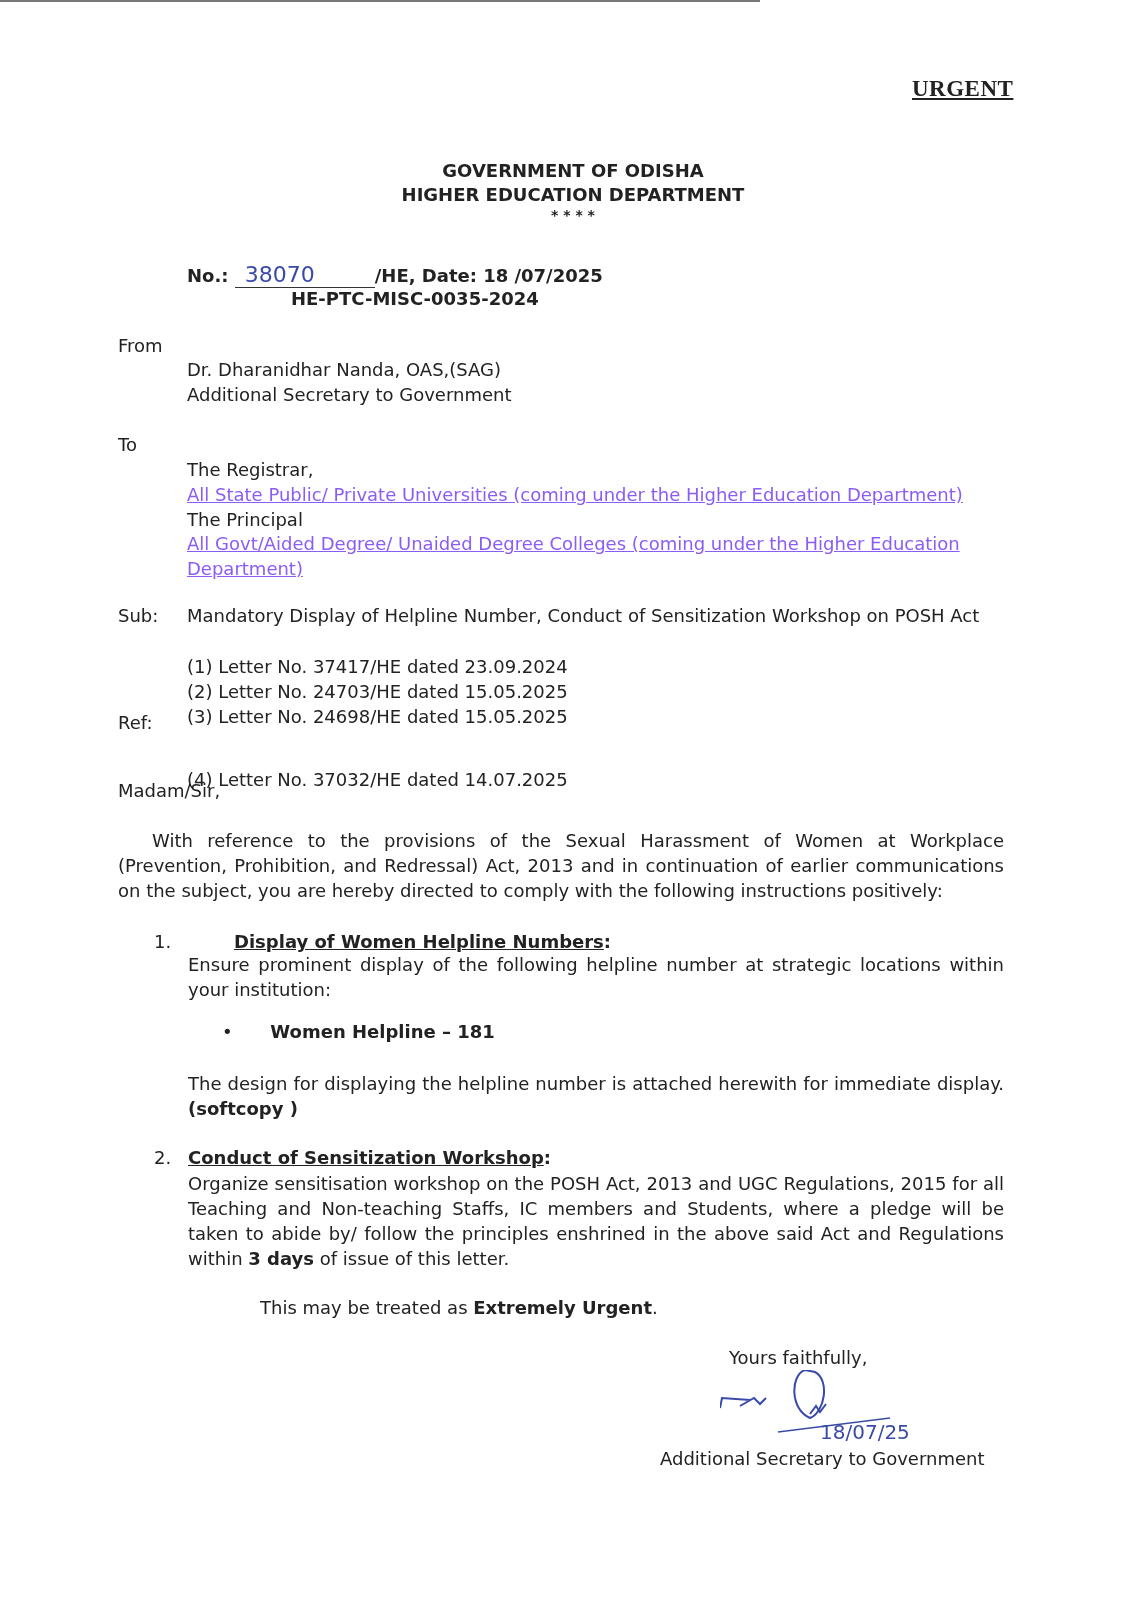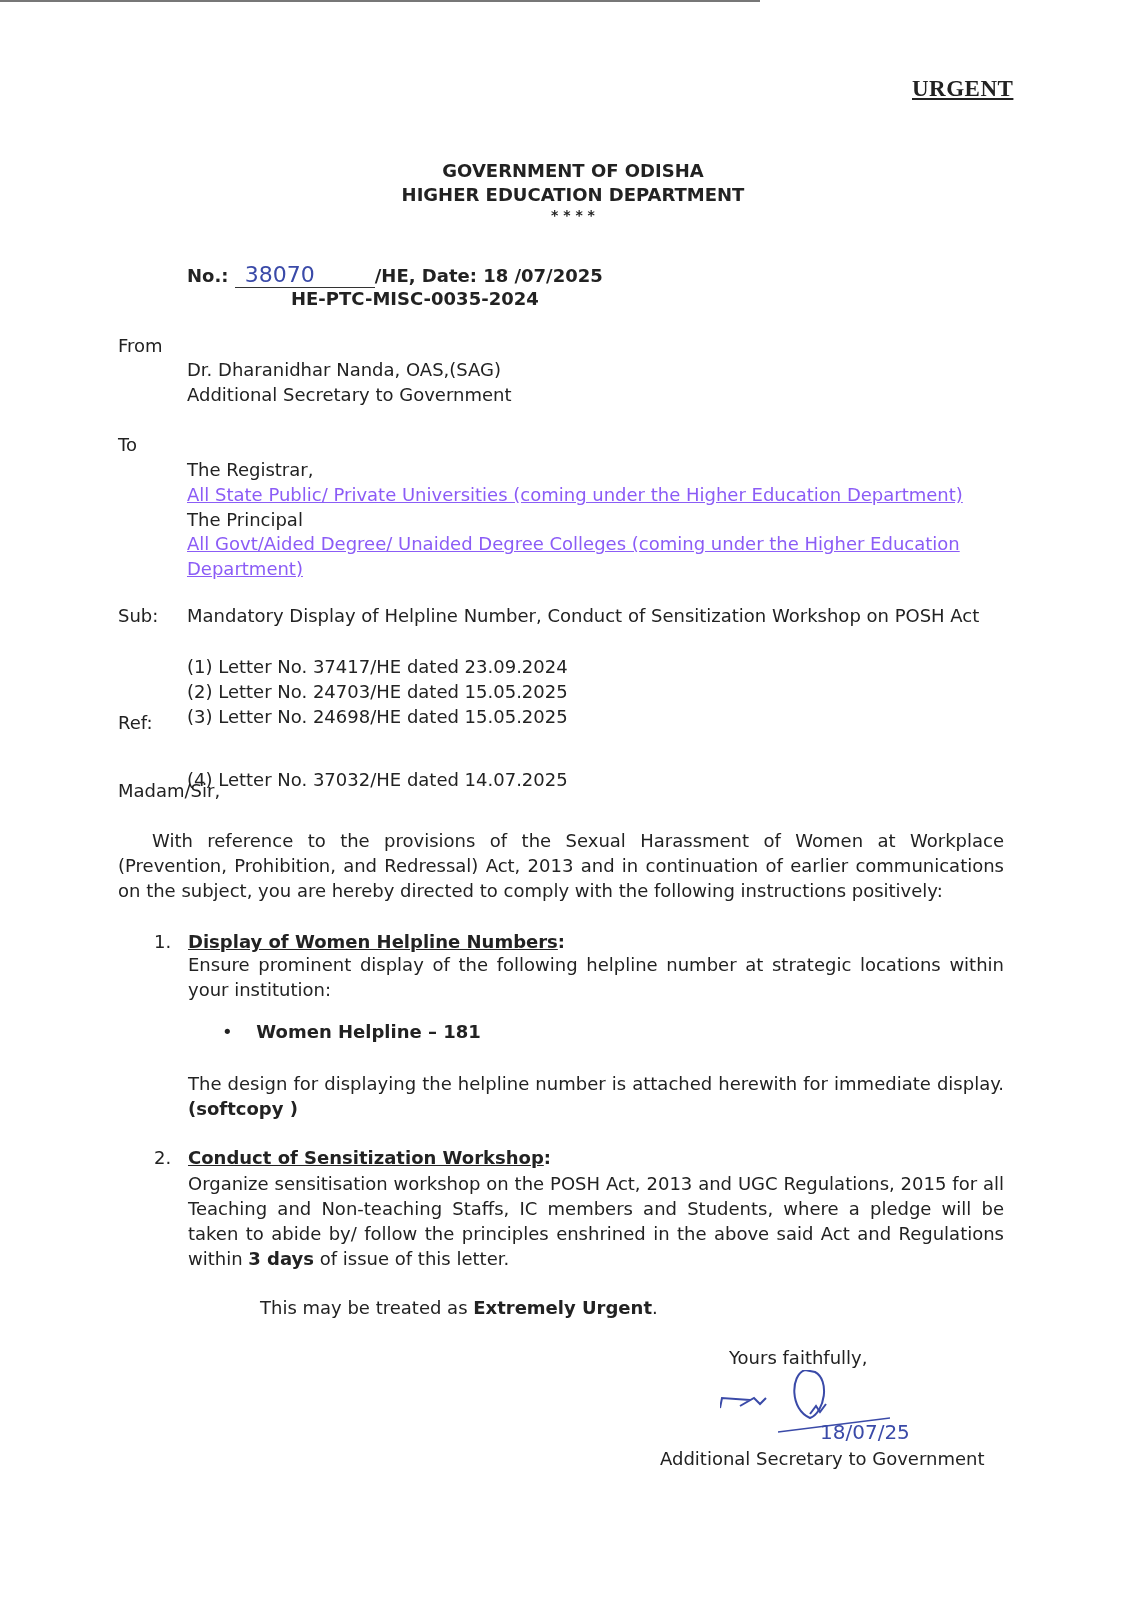--- a/index.html
+++ b/index.html
@@ -61,25 +61,25 @@
 <div class="abs ind" style="top:656px;">(1) Letter No. 37417/HE dated 23.09.2024</div>
 <div class="abs ind" style="top:681px;">(2) Letter No. 24703/HE dated 15.05.2025</div>
 <div class="abs ind" style="top:706px;">(3) Letter No. 24698/HE dated 15.05.2025</div>
 <div class="abs ind" style="top:769px;text-align:right;">(4) Letter No. 37032/HE dated 14.07.2025</div>
 
 <div class="abs lbl" style="top:780px;">Madam/Sir,</div>
 
 <div class="para" style="top:828px;"><span class="indent"></span><span>With reference to the provisions of the Sexual Harassment of Women at Workplace (Prevention, Prohibition, and Redressal) Act, 2013 and in continuation of earlier communications on the subject, you are hereby directed to comply with the following instructions positively:</span></div>
 
 <div class="abs item-num" style="top:931px;">1.</div>
-<div class="abs item-title" style="top:931px;"><span>Display of Women Helpline Numbers</span><span style="text-decoration:none;display:inline-block;">:</span></div>
+<div class="abs item-title" style="top:931px;margin-left:46px;"><span>Display of Women Helpline Numbers</span><span style="text-decoration:none;display:inline-block;">:</span></div>
 <div class="item-body" style="top:952px;">Ensure prominent display of the following helpline number at strategic locations within your institution:</div>
 <div class="abs bullet" style="top:1021px;">
   <span>•</span>
-  <span class="bold" style="margin-left:18px;">Women Helpline – 181</span>
+  <span class="bold" style="margin-left:32px;">Women Helpline – 181</span>
 </div>
 <div class="item-body" style="top:1071px;"><span>The design for displaying the helpline number is attached herewith for immediate display.</span><span class="bold">(softcopy )</span></div>
 
 <div class="abs item-num" style="top:1147px;">2.</div>
 <div class="abs item-title" style="top:1147px;"><span>Conduct of Sensitization Workshop</span><span style="text-decoration:none;display:inline-block;">:</span></div>
 <div class="item-body" style="top:1171px;"><span>Organize sensitisation workshop on the POSH Act, 2013 and UGC Regulations, 2015 for all Teaching and Non-teaching Staffs, IC members and Students, where a pledge will be taken to abide by/ follow the principles enshrined in the above said Act and Regulations within </span><span class="bold">3 days</span><span> of issue of this letter.</span></div>
 
 <div class="abs" style="left:260px;top:1297px;"><span>This may be treated as </span><span class="bold">Extremely  Urgent</span><span>.</span></div>
 
 <div class="abs" style="left:729px;top:1347px;">Yours faithfully,</div>

